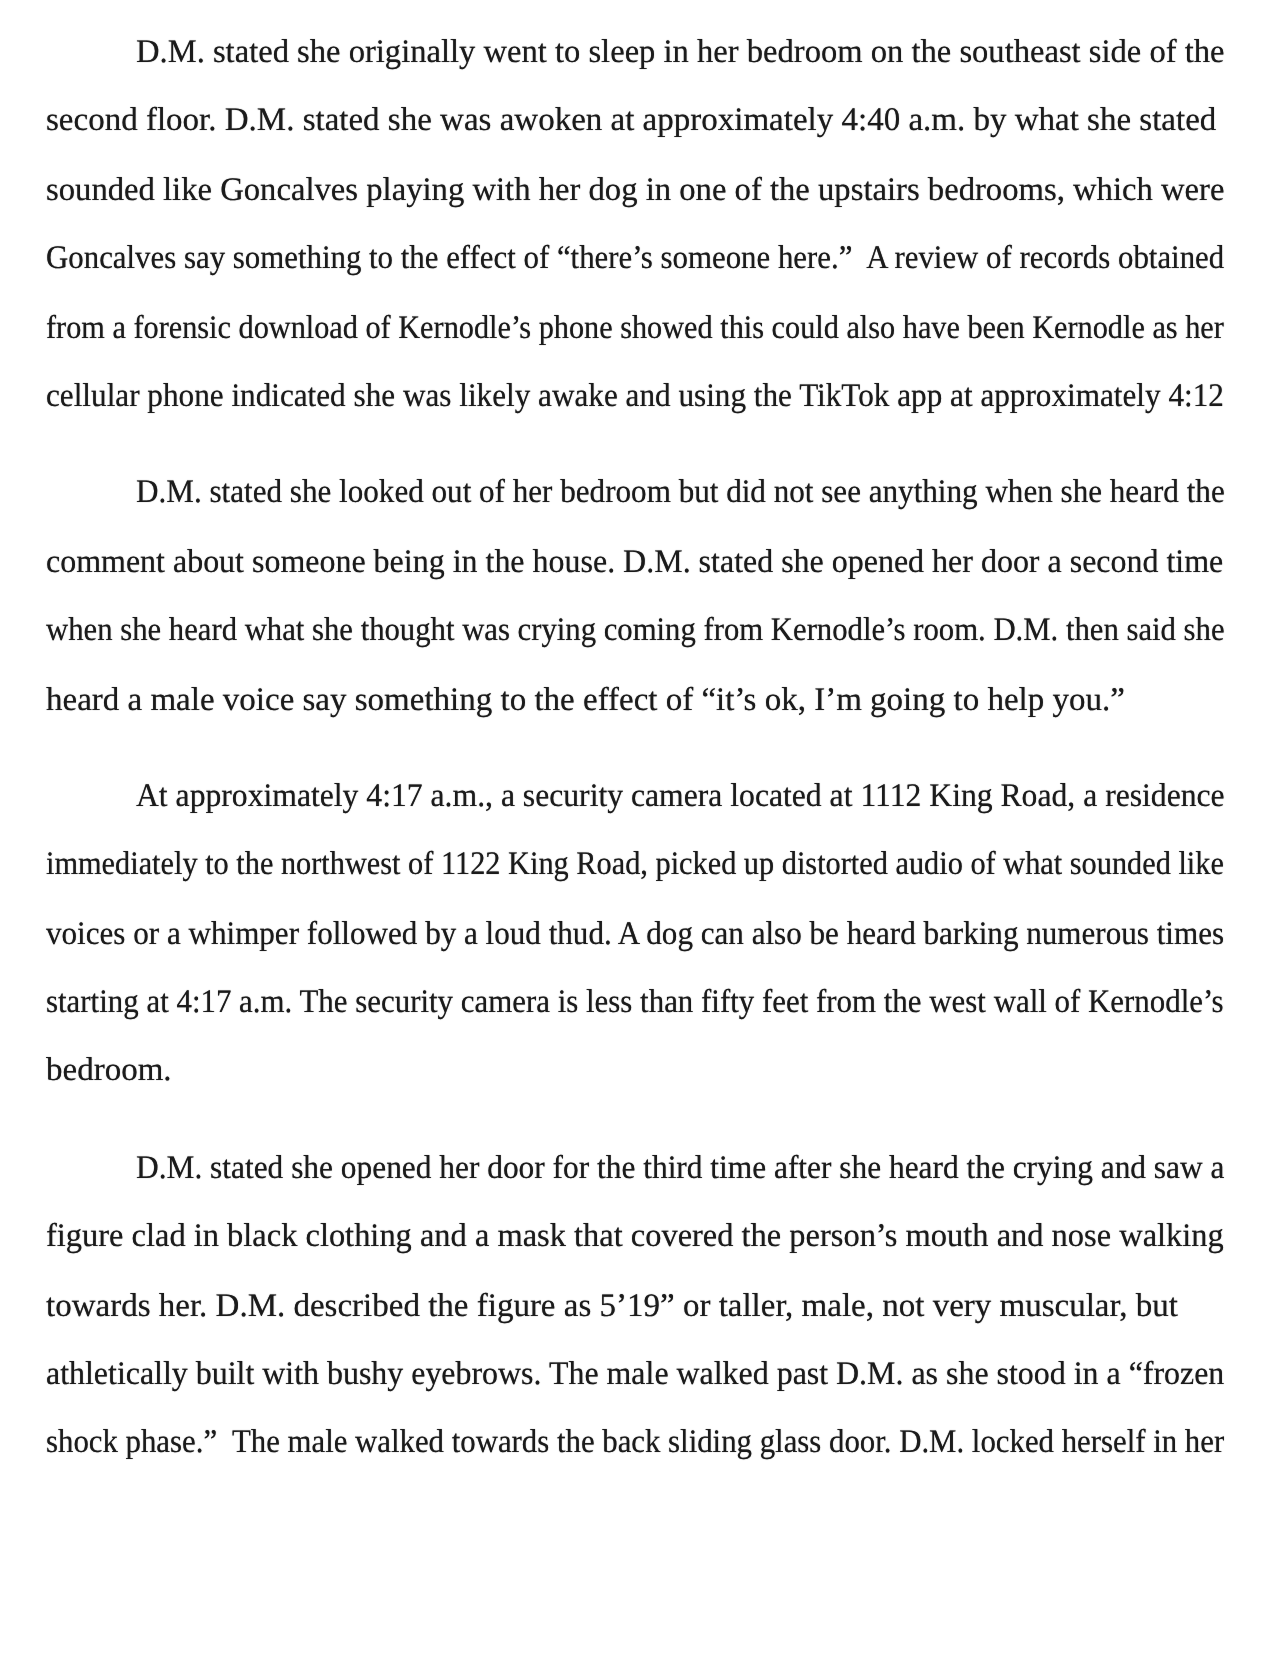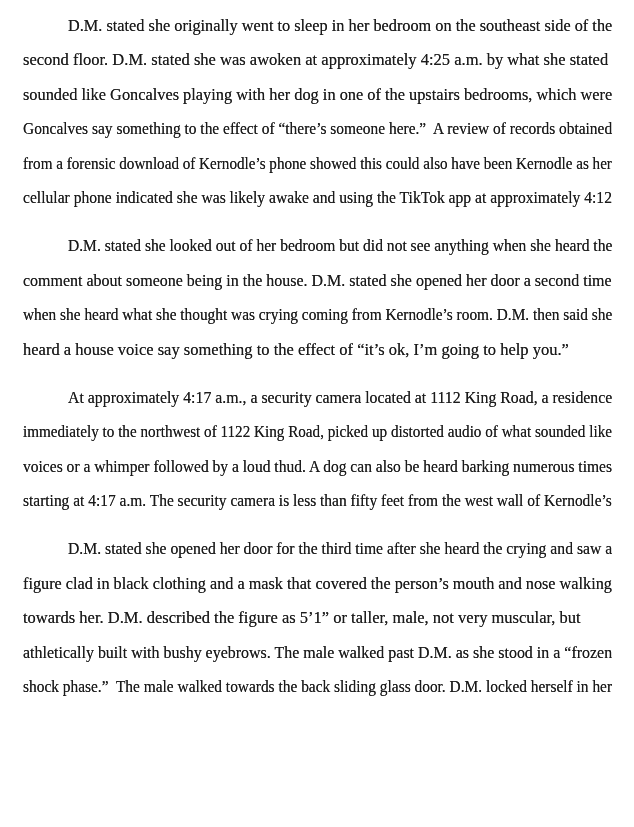--- a/index.html
+++ b/index.html
@@ -38,42 +38,43 @@
     margin-left: 45px;
   }
 </style>
 </head>
 <body>
 
 <div class="page">
 
   <div class="para">
     <span class="line indent" style="transform: scaleX(0.9873);">D.M. stated she originally went to sleep in her bedroom on the southeast side of the</span>
-    <span class="line">second floor. D.M. stated she was awoken at approximately 4:25 a.m. by what she stated</span>
+    <span class="line">second floor. D.M. stated she was awoken at approximately 4:40 a.m. by what she stated</span>
     <span class="line" style="transform: scaleX(0.9899);">sounded like Goncalves playing with her dog in one of the upstairs bedrooms, which were</span>
     <span class="line" style="transform: scaleX(0.9349);">Goncalves say something to the effect of “there’s someone here.”  A review of records obtained</span>
     <span class="line" style="transform: scaleX(0.9174);">from a forensic download of Kernodle’s phone showed this could also have been Kernodle as her</span>
     <span class="line" style="transform: scaleX(0.9454);">cellular phone indicated she was likely awake and using the TikTok app at approximately 4:12</span>
   </div>
 
   <div class="para">
     <span class="line indent" style="transform: scaleX(0.9428);">D.M. stated she looked out of her bedroom but did not see anything when she heard the</span>
     <span class="line" style="transform: scaleX(0.9688);">comment about someone being in the house. D.M. stated she opened her door a second time</span>
     <span class="line" style="transform: scaleX(0.9305);">when she heard what she thought was crying coming from Kernodle’s room. D.M. then said she</span>
-    <span class="line">heard a house voice say something to the effect of “it’s ok, I’m going to help you.”</span>
+    <span class="line">heard a male voice say something to the effect of “it’s ok, I’m going to help you.”</span>
   </div>
 
   <div class="para">
     <span class="line indent" style="transform: scaleX(0.9594);">At approximately 4:17 a.m., a security camera located at 1112 King Road, a residence</span>
     <span class="line" style="transform: scaleX(0.9189);">immediately to the northwest of 1122 King Road, picked up distorted audio of what sounded like</span>
     <span class="line" style="transform: scaleX(0.9424);">voices or a whimper followed by a loud thud. A dog can also be heard barking numerous times</span>
     <span class="line" style="transform: scaleX(0.9364);">starting at 4:17 a.m. The security camera is less than fifty feet from the west wall of Kernodle’s</span>
+    <span class="line">bedroom.</span>
   </div>
 
   <div class="para">
     <span class="line indent" style="transform: scaleX(0.951);">D.M. stated she opened her door for the third time after she heard the crying and saw a</span>
     <span class="line" style="transform: scaleX(0.9833);">figure clad in black clothing and a mask that covered the person’s mouth and nose walking</span>
-    <span class="line">towards her. D.M. described the figure as 5’1” or taller, male, not very muscular, but</span>
+    <span class="line">towards her. D.M. described the figure as 5’19” or taller, male, not very muscular, but</span>
     <span class="line" style="transform: scaleX(0.9672);">athletically built with bushy eyebrows. The male walked past D.M. as she stood in a “frozen</span>
     <span class="line" style="transform: scaleX(0.9334);">shock phase.”  The male walked towards the back sliding glass door. D.M. locked herself in her</span>
   </div>
 
 </div>
 
 </body></html>

